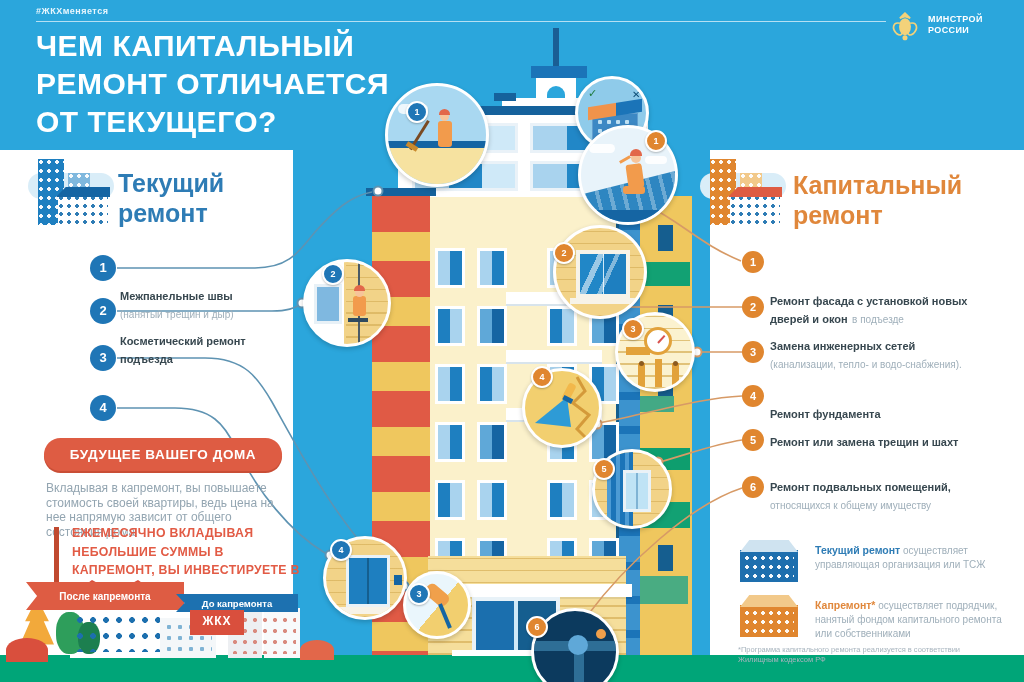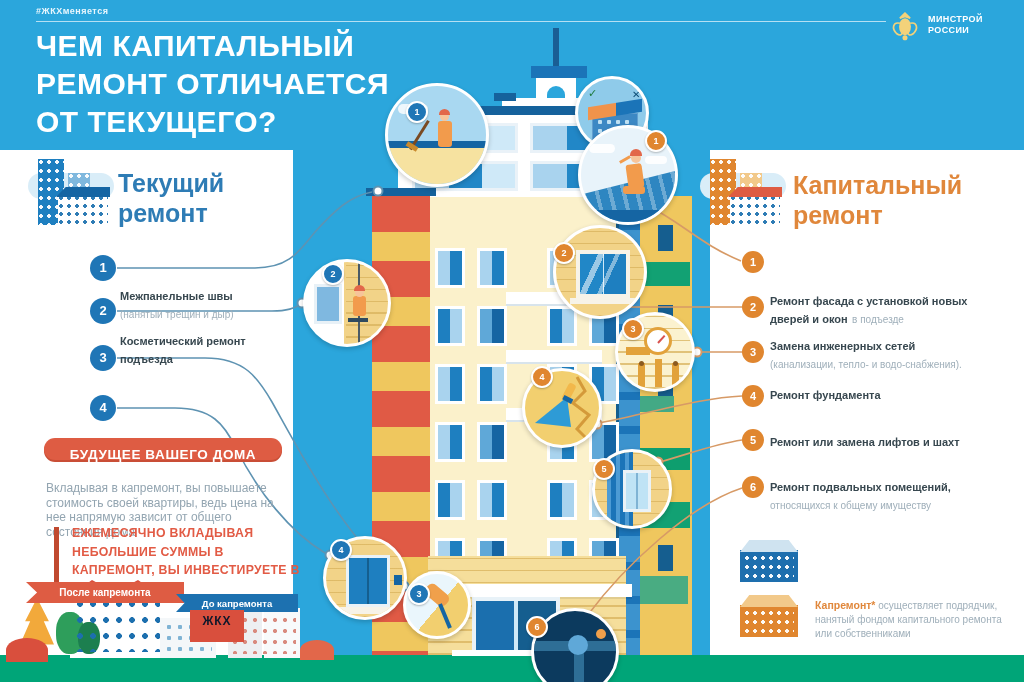--- a/index.html
+++ b/index.html
@@ -34,51 +34,51 @@
   .item .b{font-size:11px;font-weight:bold;color:#37474F;line-height:14px;}
   .item .g{font-size:10px;color:#9FAFBA;line-height:13px;font-weight:normal;}
   .badge{z-index:8;border-radius:50%;color:#fff;font-weight:bold;text-align:center;}
   .lbadge{width:26px;height:26px;line-height:26px;font-size:13px;background:#1F76B6;}
   .rbadge{width:22px;height:22px;line-height:22px;font-size:11px;background:#E0862F;}
   .vbadge{width:18px;height:18px;line-height:18px;font-size:9px;border:2px solid #fff;
     box-shadow:0 1px 2px rgba(0,0,0,.25);z-index:7;}
   .vb{background:#1F76B6;} .vo{background:#E0862F;}
   .ltext{width:172px;} .rtext{width:205px;}
   
-  .banner{left:44px;top:438px;width:238px;height:22px;background:#DE5C43;border-radius:17px;
+  .banner{left:44px;top:438px;width:238px;height:33px;background:#DE5C43;border-radius:17px;
     box-shadow:0 2px 0 #C94E36;color:#fff;font-weight:800;font-size:13.5px;text-align:center;
     line-height:33px;letter-spacing:.6px;z-index:8;}
   .para{left:46px;top:481px;width:232px;color:#93A5B1;font-size:12px;line-height:14.5px;z-index:8;}
   .quote-bar{left:54px;top:527px;width:5px;height:55px;background:#C0492F;z-index:8;}
   .quote{left:72px;top:524px;width:232px;color:#E25B45;font-size:12.3px;line-height:18.5px;
     font-weight:800;letter-spacing:.3px;z-index:8;}
   
   .ribbon{color:#fff;font-weight:bold;z-index:9;display:flex;align-items:center;justify-content:center;}
-  .rib-red{left:26px;top:582px;width:158px;height:21px;background:#DE5C43;font-size:10px;
+  .rib-red{left:26px;top:582px;width:158px;height:28px;background:#DE5C43;font-size:10px;
     clip-path:polygon(0 0,100% 0,100% 100%,0 100%,7% 50%);}
   .rib-blue{left:176px;top:594px;width:122px;height:18px;background:#1D71B0;font-size:9.5px;
     clip-path:polygon(0 0,100% 0,100% 100%,0 100%,7% 50%);}
   .bldgA{left:70px;top:592px;width:96px;height:66px;background:#fff;z-index:5;}
   .roofA1{left:66px;top:580px;width:52px;height:14px;background:#D94F3D;
     clip-path:polygon(12% 100%,50% 0,100% 100%);z-index:6;}
   .roofA2{left:112px;top:580px;width:52px;height:14px;background:#D94F3D;
     clip-path:polygon(0 100%,50% 0,88% 100%);z-index:6;}
   .bldgB{left:160px;top:618px;width:56px;height:40px;background:#F4F7F9;z-index:5;}
   .bldgC1{left:228px;top:600px;width:34px;height:58px;background:#EDEFF2;z-index:5;}
   .bldgC2{left:264px;top:608px;width:36px;height:50px;background:#F8FAFB;z-index:5;}
   .winrowsA{left:76px;top:600px;width:84px;height:52px;z-index:6;
     background-image:radial-gradient(circle at 4px 4px,#1C6FAE 2.6px,transparent 3.1px);
     background-size:13px 16px;}
   .winrowsB{left:166px;top:624px;width:46px;height:30px;z-index:6;
     background-image:radial-gradient(circle at 3px 3px,#7FB3D4 2px,transparent 2.5px);
     background-size:11px 11px;}
   .winrowsC{left:232px;top:606px;width:64px;height:48px;z-index:6;
     background-image:radial-gradient(circle at 3px 3px,#D98A7E 1.8px,transparent 2.3px);
     background-size:10px 11px;}
-  .zhkh{left:190px;top:610px;width:54px;height:32px;background:#D94F3D;color:#0f172a;
+  .zhkh{left:190px;top:610px;width:54px;height:25px;background:#D94F3D;color:#ffffff;
     font-weight:800;font-size:12px;text-align:center;line-height:22px;z-index:9;letter-spacing:1px;}
   .treeO{left:20px;top:598px;width:34px;height:58px;background:#F2A93B;z-index:5;
     clip-path:polygon(50% 0,85% 40%,70% 40%,100% 80%,0 80%,30% 40%,15% 40%);}
   .treeG1{left:56px;top:612px;width:28px;height:42px;background:#2E9E5B;border-radius:45%;z-index:5;}
   .treeG2{left:78px;top:622px;width:22px;height:32px;background:#1C7F4F;border-radius:45%;z-index:5;}
   .bushR1{left:6px;top:638px;width:42px;height:24px;background:#D94F3D;border-radius:50% 50% 0 0;z-index:5;}
   .bushR2{left:300px;top:640px;width:34px;height:20px;background:#E2674A;border-radius:50% 50% 0 0;z-index:5;}
   
   .leg{z-index:8;font-size:10px;line-height:14px;color:#9FAFBA;width:200px;}
   .leg b{font-size:10.5px;}
@@ -432,48 +432,53 @@
     <span class="g">в подъезде</span>
   </div>
   <div class="abs badge rbadge" style="left:742px;top:296px;">2</div>
 
   <div class="abs item rtext" style="left:770px;top:336px;">
     <span class="b">Замена инженерных сетей</span><br>
     <span class="g">(канализации, тепло- и водо-снабжения).</span>
   </div>
   <div class="abs badge rbadge" style="left:742px;top:341px;">3</div>
 
-  <div class="abs item rtext" style="left:770px;top:385px;">
+  <div class="abs item rtext" style="left:770px;top:404px;">
     <span class="b">Ремонт фундамента</span>
     <span class="g"></span>
   </div>
   <div class="abs badge rbadge" style="left:742px;top:385px;">4</div>
 
   <div class="abs item rtext" style="left:770px;top:432px;">
-    <span class="b">Ремонт или замена лифтов и шахт</span>
+    <span class="b">Ремонт или замена трещин и шахт</span>
     <span class="g"></span>
   </div>
   <div class="abs badge rbadge" style="left:742px;top:429px;">5</div>
 
   <div class="abs item rtext" style="left:770px;top:477px;">
     <span class="b">Ремонт подвальных помещений,</span>
     <span class="g">относящихся к общему имуществу</span>
   </div>
   <div class="abs badge rbadge" style="left:742px;top:476px;">6</div>
 
   <div class="abs leg-icon" style="left:740px;top:540px;">
     <div class="abs" style="left:0;top:10px;width:58px;height:32px;background:#1E6FAE;"></div>
     <div class="abs" style="left:0;top:0;width:58px;height:12px;background:#CFE3F0;clip-path:polygon(0 100%,16% 0,84% 0,100% 100%);"></div>
     <div class="abs dots" style="left:4px;top:15px;width:50px;height:24px;"></div>
   </div>
+  <div class="abs leg leg1" style="left:815px;top:543px;">
+    <b>Текущий ремонт</b>
+    <span>осуществляет управляющая организация или ТСЖ</span>
+  </div>
 
   <div class="abs leg-icon" style="left:740px;top:595px;">
     <div class="abs" style="left:0;top:10px;width:58px;height:32px;background:#E0862F;"></div>
     <div class="abs" style="left:0;top:0;width:58px;height:12px;background:#F2C98A;clip-path:polygon(0 100%,16% 0,84% 0,100% 100%);"></div>
     <div class="abs dots" style="left:4px;top:15px;width:50px;height:24px;"></div>
   </div>
   <div class="abs leg leg2" style="left:815px;top:598px;">
     <b>Капремонт*</b>
     <span>осуществляет подрядчик, нанятый фондом капитального ремонта или собственниками</span>
   </div>
 
+  <div class="abs footnote">*Программа капитального ремонта реализуется в соответствии Жилищным кодексом РФ</div>
 
 </div>
 
 </body></html>

